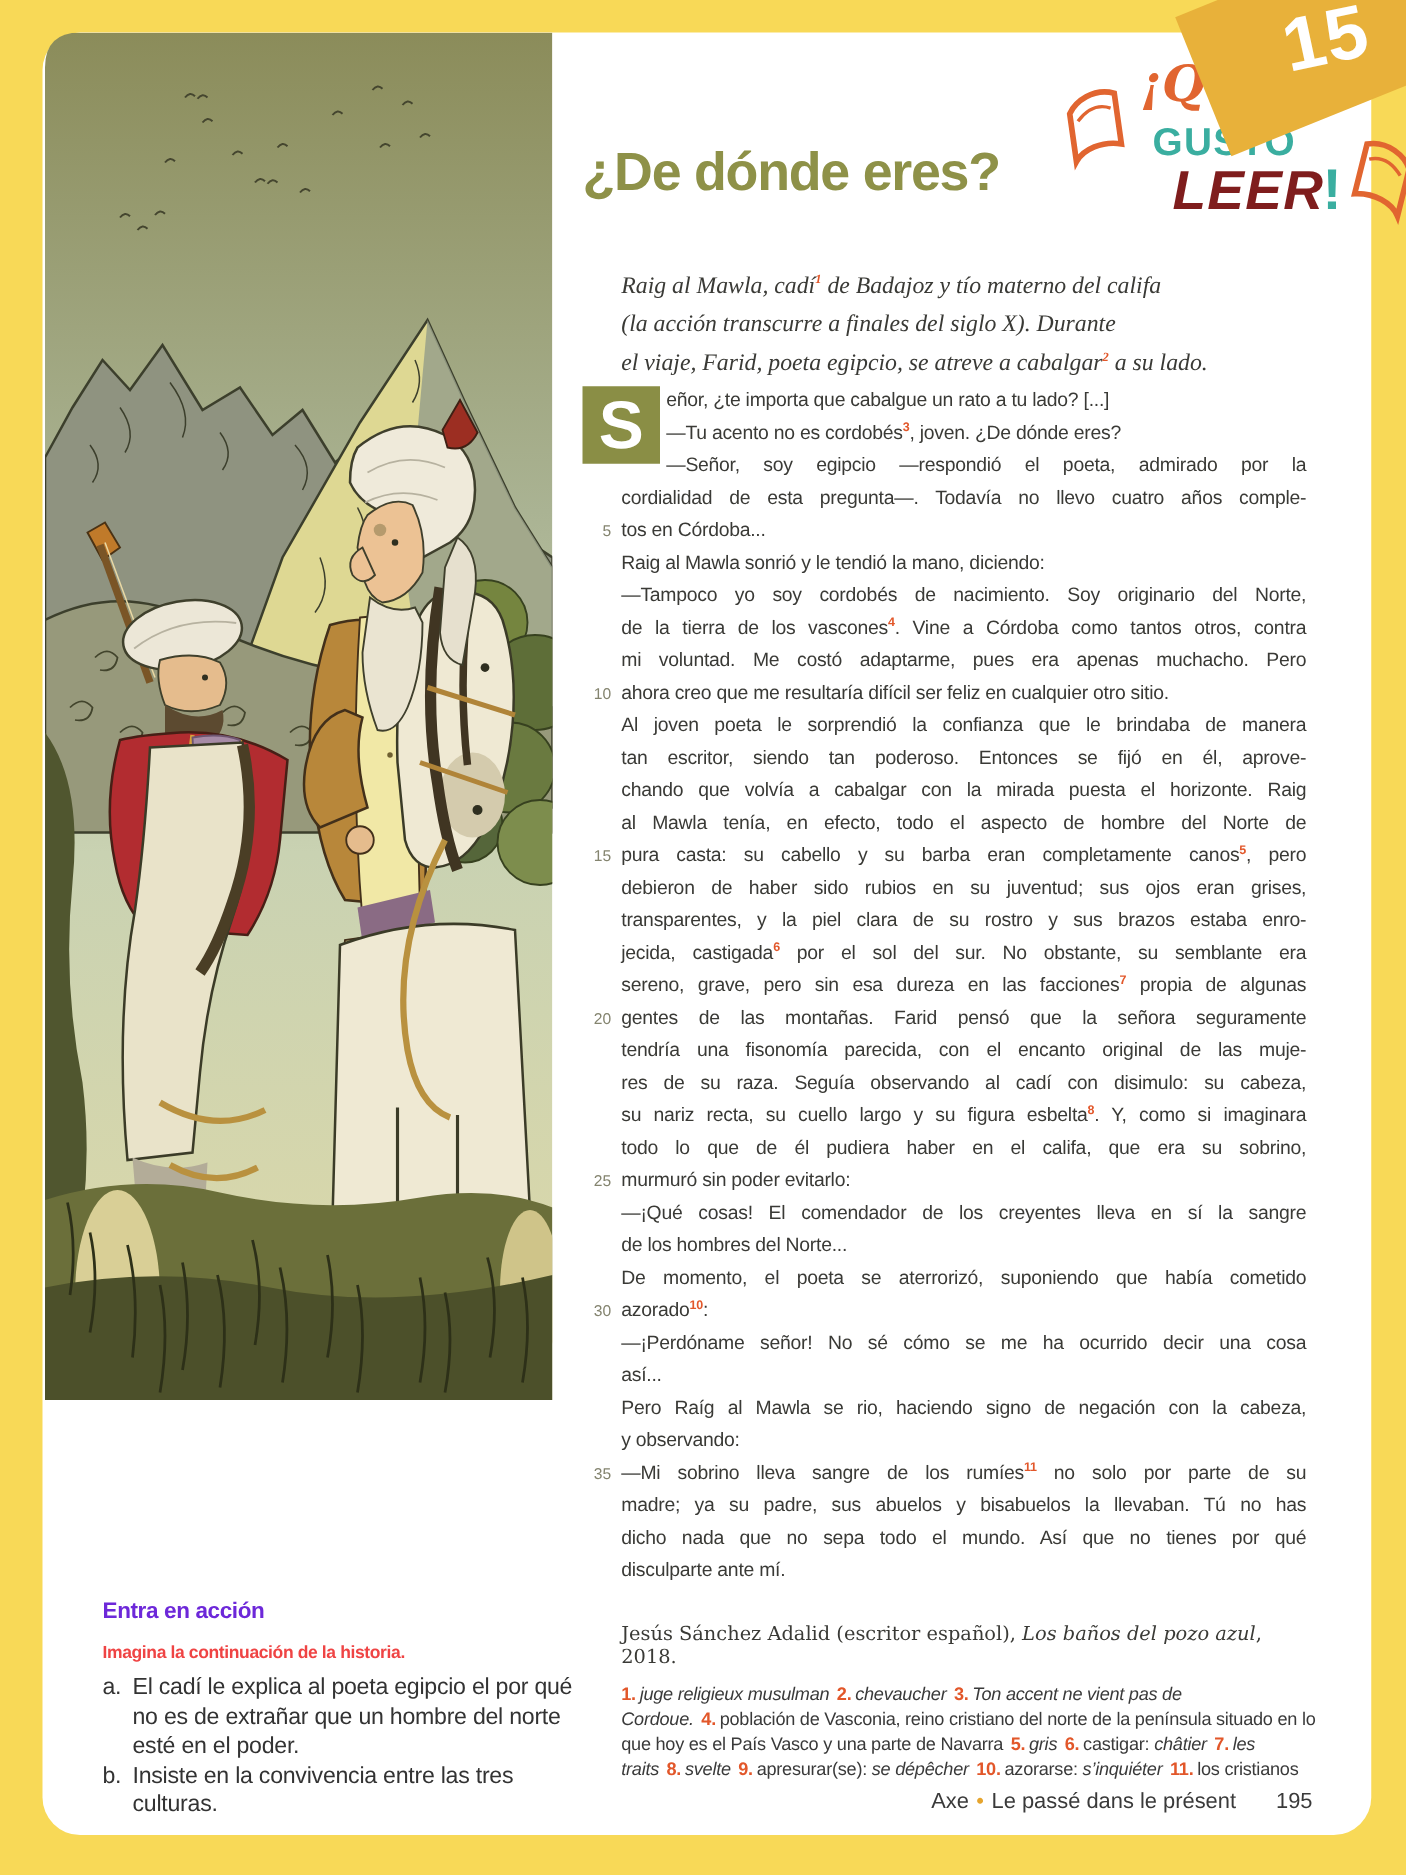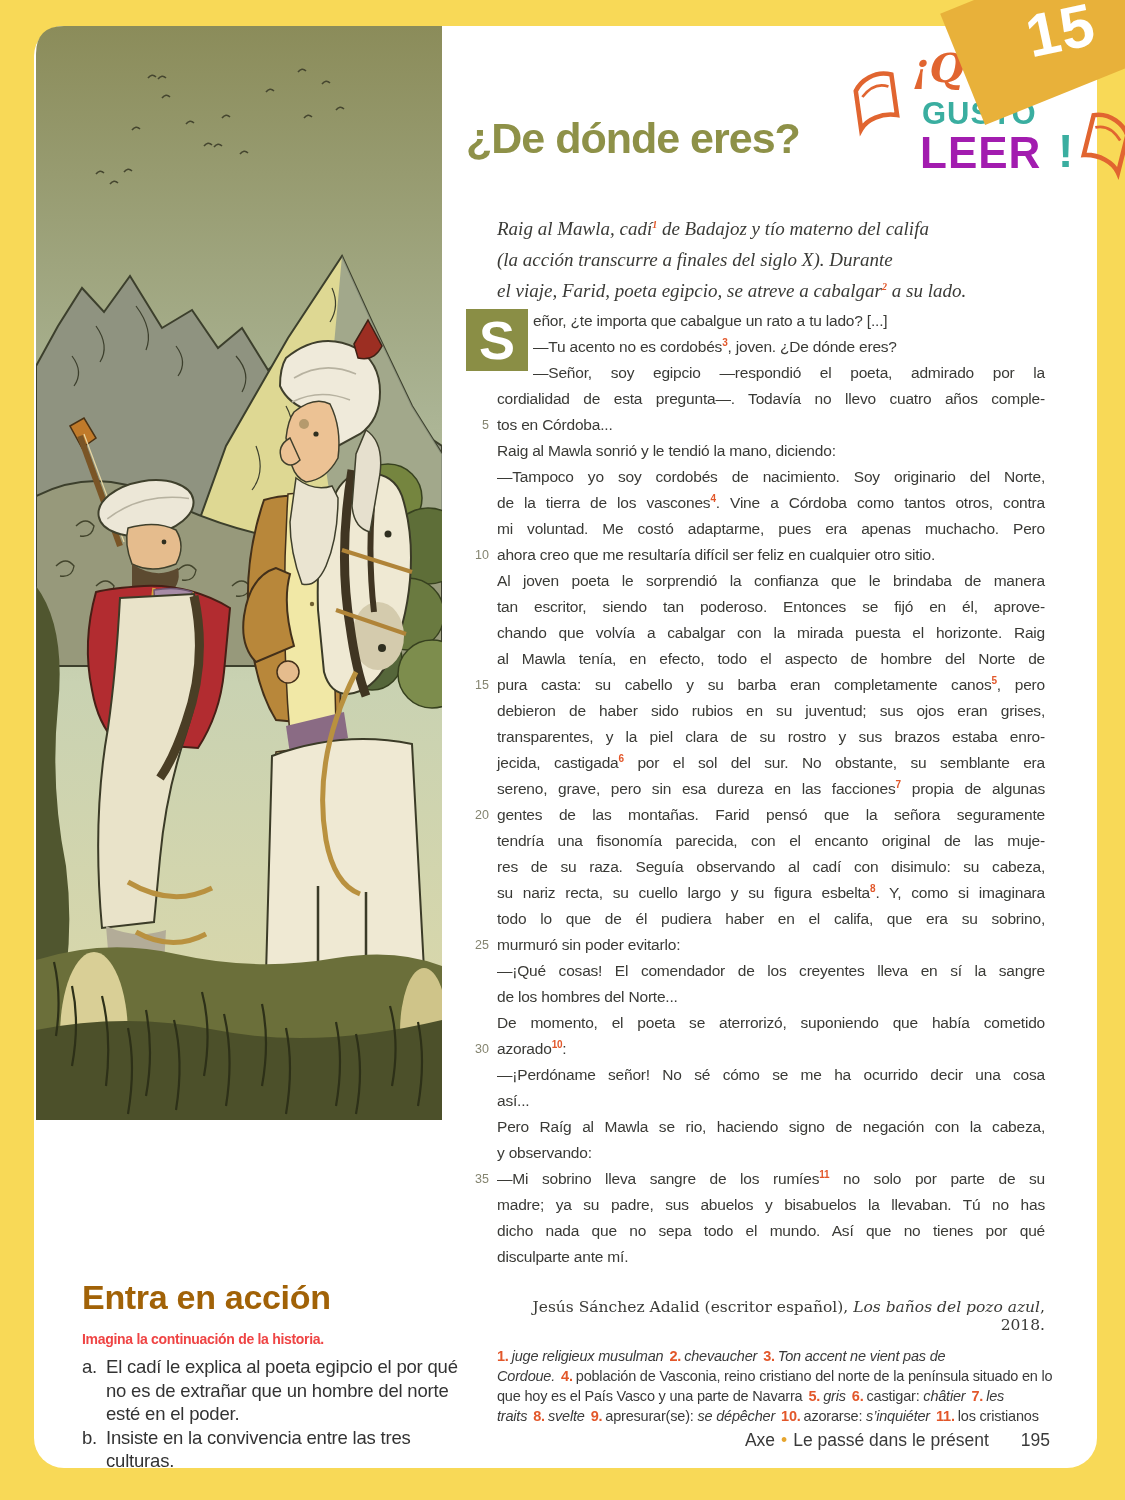--- a/index.html
+++ b/index.html
@@ -10,21 +10,21 @@
   .illus{position:absolute;left:2px;top:0;width:406px;height:1094px;}
   
   .badge{position:absolute;top:-30px;right:-40px;width:210px;height:120px;background:#e8b13a;
        transform:rotate(-22deg);z-index:6;display:flex;align-items:center;justify-content:center;}
   .badge span{color:#ffffff;font-weight:bold;font-size:60px;transform:rotate(10deg);letter-spacing:1px;}
   
   .logo{position:absolute;left:812px;top:18px;width:260px;height:150px;z-index:5;}
   .logo .w1{position:absolute;left:66px;top:0px;color:#e16530;font-size:40px;font-weight:bold;
        font-style:italic;font-family:"DejaVu Serif",serif;}
   .logo .w2{position:absolute;left:76px;top:52px;color:#3aaea0;font-size:31px;font-weight:bold;letter-spacing:1px;}
-  .logo .w3{position:absolute;left:74px;top:84px;color:#a21caf;font-size:44px;font-weight:bold;letter-spacing:1px;}
+  .logo .w3{position:absolute;left:92px;top:84px;color:#7f1d1d;font-size:44px;font-weight:bold;letter-spacing:1px;font-style:italic;}
   .logo .w4{position:absolute;left:212px;top:80px;color:#3aaea0;font-size:46px;font-weight:bold;}
   .book{position:absolute;}
   
   .title{position:absolute;left:432px;top:72px;font-size:43px;font-weight:bold;color:#8e9148;
        letter-spacing:-1px;margin-top:16px;}
   
   .intro{position:absolute;left:463px;top:158px;width:566px;font-family:Liberation Serif, serif;
        font-style:italic;font-size:19px;line-height:31px;color:#3a3a36;margin-top:29px;}
   
   .dropcap{position:absolute;left:432px;top:283px;width:62px;height:62px;background:#8a8e45;
@@ -33,32 +33,32 @@
   .reading{position:absolute;left:429px;top:282px;}
   .rl{display:flex;height:26px;}
   .rl .ln{width:26px;margin-right:8px;text-align:right;font-size:12.5px;color:#84846f;
        line-height:27px;}
   .rl .lt{width:548px;font-family:Liberation Sans, sans-serif;font-size:15.5px;color:#3a3a36;
        line-height:26px;text-align:justify;text-align-last:justify;white-space:nowrap;letter-spacing:-0.2px;}
   .rl.end .lt{text-align-last:left;}
   .rl.capind .lt{padding-left:36px;width:512px;}
   sup.fns{color:#e2572a;font-weight:bold;font-size:10px;line-height:0;}
   
-  .attrib{position:absolute;left:463px;top:1272px;width:548px;text-align:right;
+  .attrib{position:absolute;left:463px;top:1272px;width:548px;text-align:left;
        font-family:"DejaVu Serif",serif;font-size:15.5px;color:#3a3a36;}
   .attrib .work{font-style:italic;}
   
   .footnotes{position:absolute;left:463px;top:1320px;width:572px;font-size:14.5px;
        line-height:20px;color:#3a3a3a;letter-spacing:-0.2px;}
   .fn-n{color:#e2572a;font-weight:bold;margin-left:6px;margin-right:3px;}
   .fn-n:first-child{margin-left:0;}
   .footnotes .i{font-style:italic;}
   
   .action{position:absolute;left:48px;top:1252px;width:390px;}
-  .action .hd{color:#a16207;font-size:34px;font-weight:bold;margin-bottom:14px;letter-spacing:-0.3px;}
+  .action .hd{color:#6d28d9;font-size:18px;font-weight:bold;margin-bottom:14px;letter-spacing:-0.3px;}
   .action .in{color:#ef4444;font-size:14px;font-weight:bold;margin-bottom:8px;letter-spacing:-0.3px;}
   .action .it{display:flex;font-size:18.5px;color:#333;line-height:23.5px;letter-spacing:-0.2px;}
   .action .lb{width:24px;flex:none;}
   
   .footer{position:absolute;right:47px;top:1404px;font-size:17.5px;color:#3a3a3a;}
   .footer .bullet{color:#e6a52e;margin:0 6px;}
   .footer .pnum{margin-left:32px;}
 </style>
 </head>
 <body>

